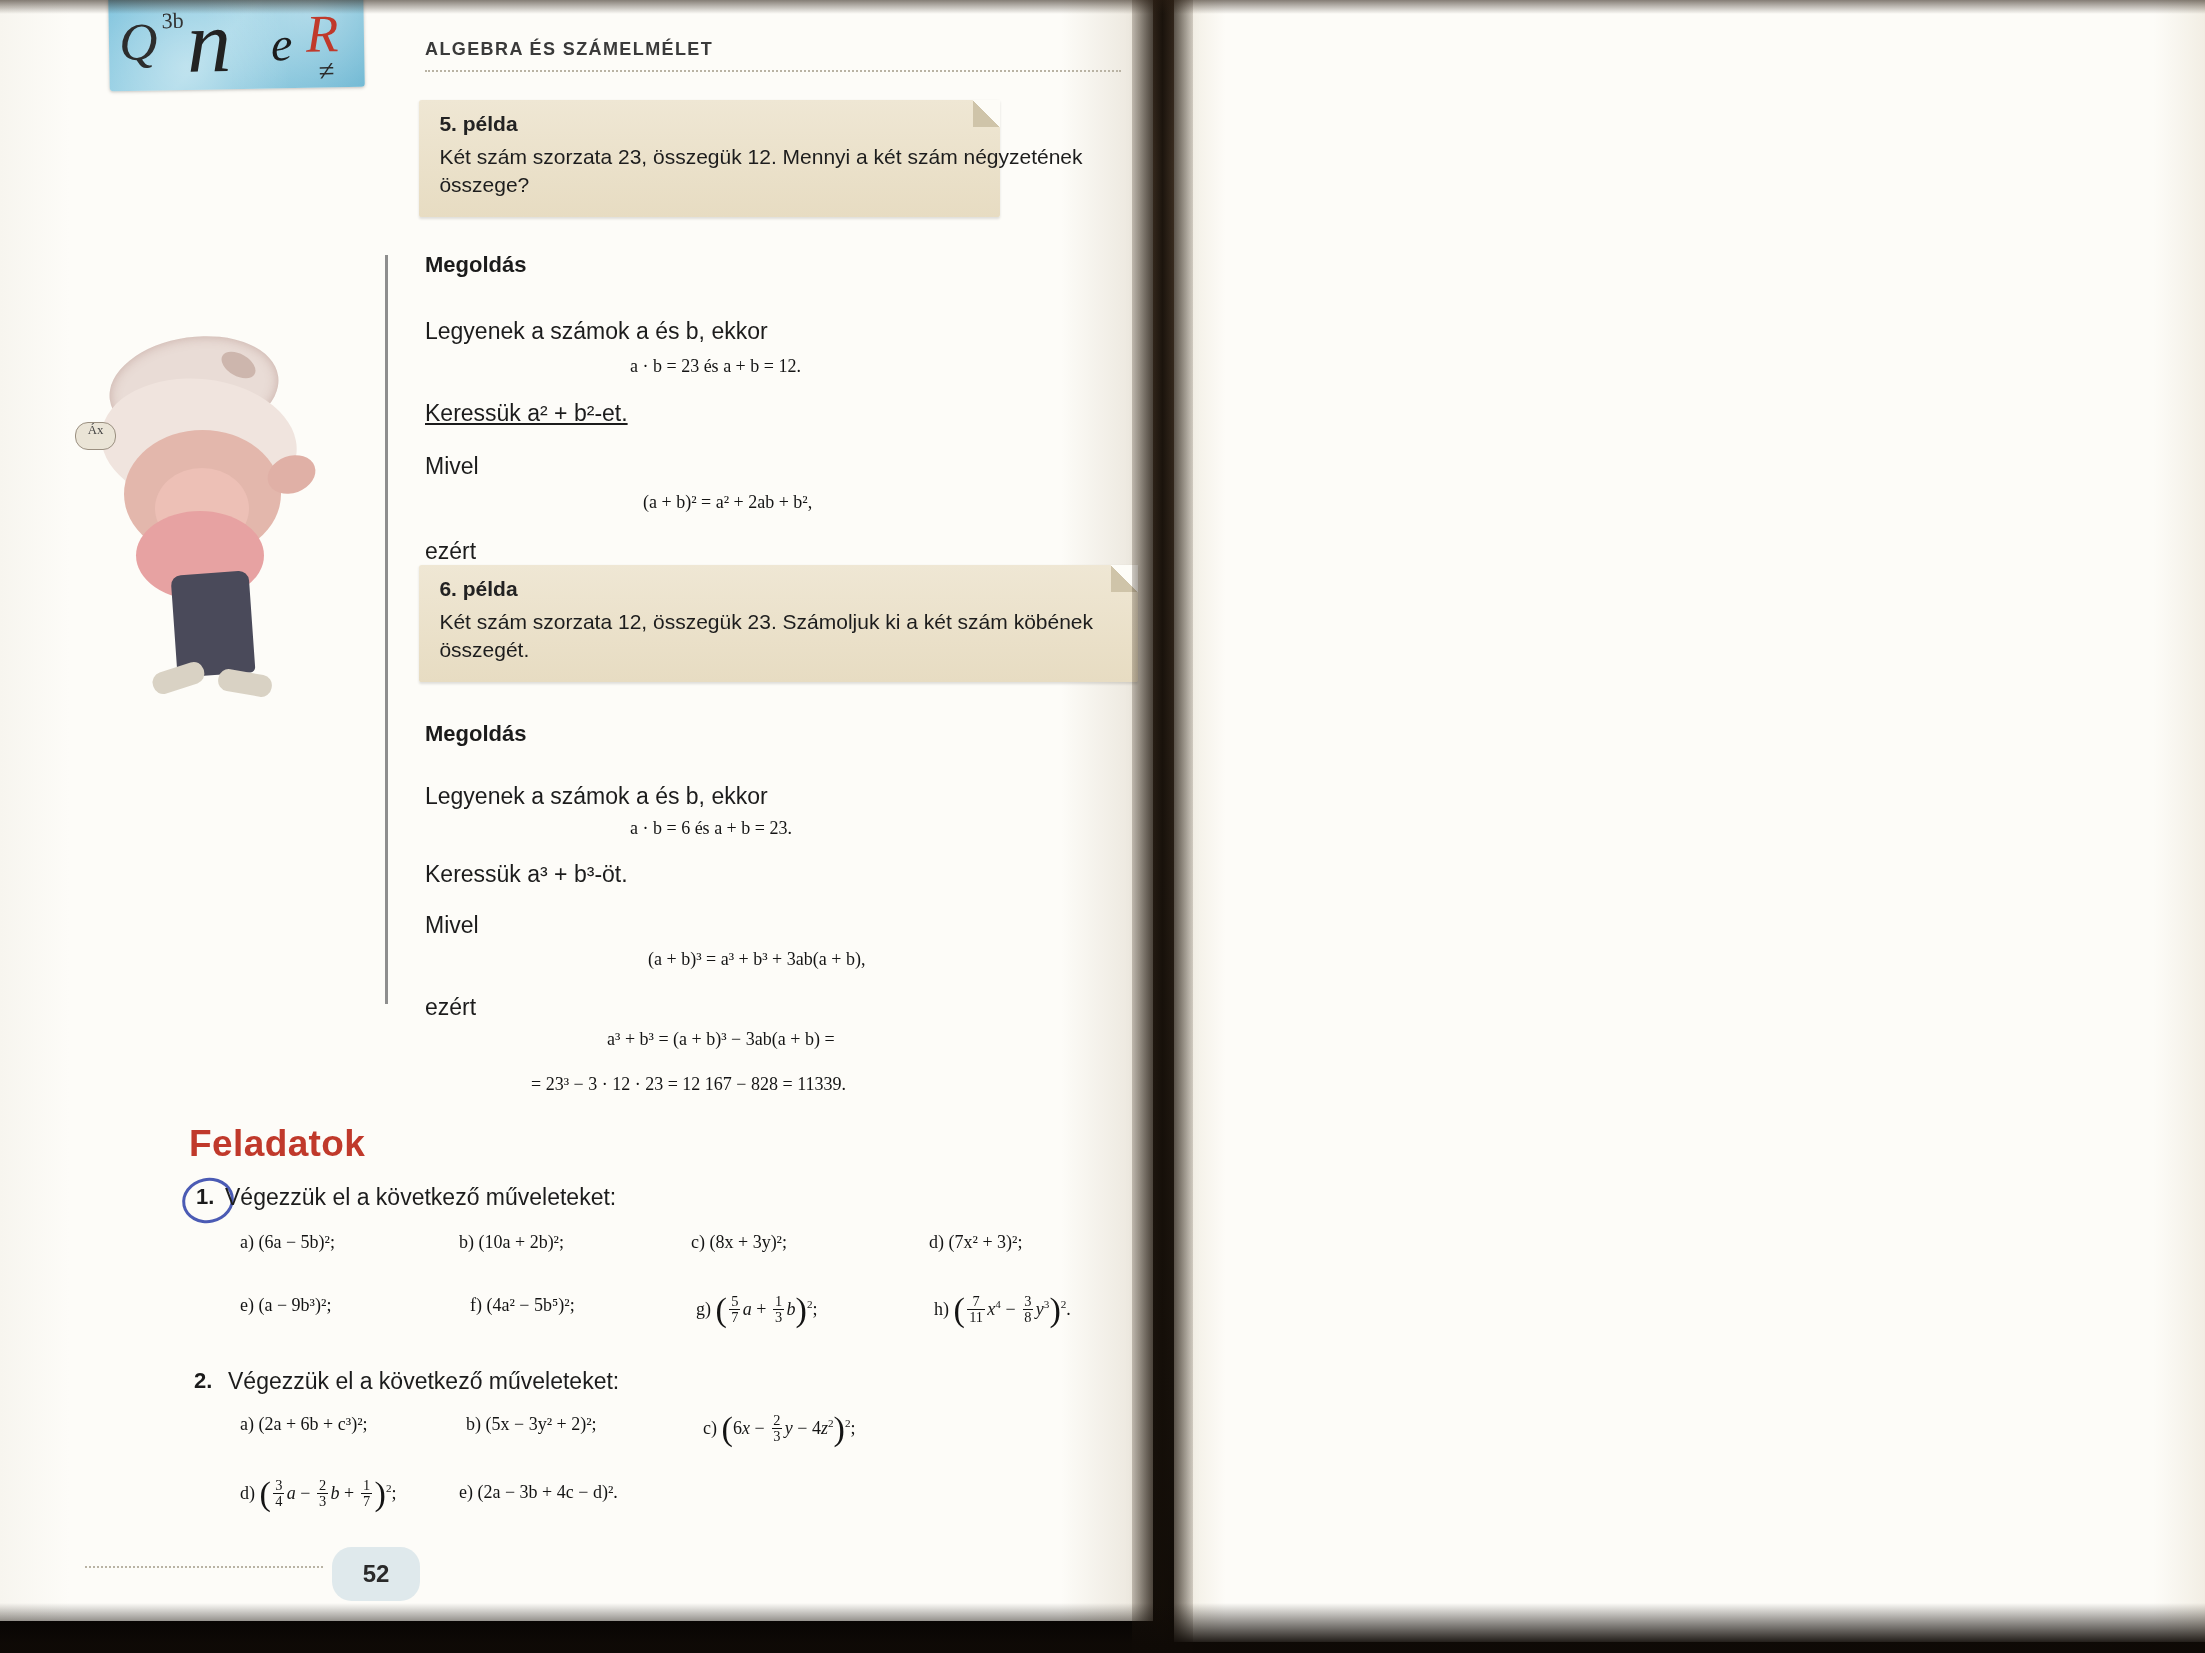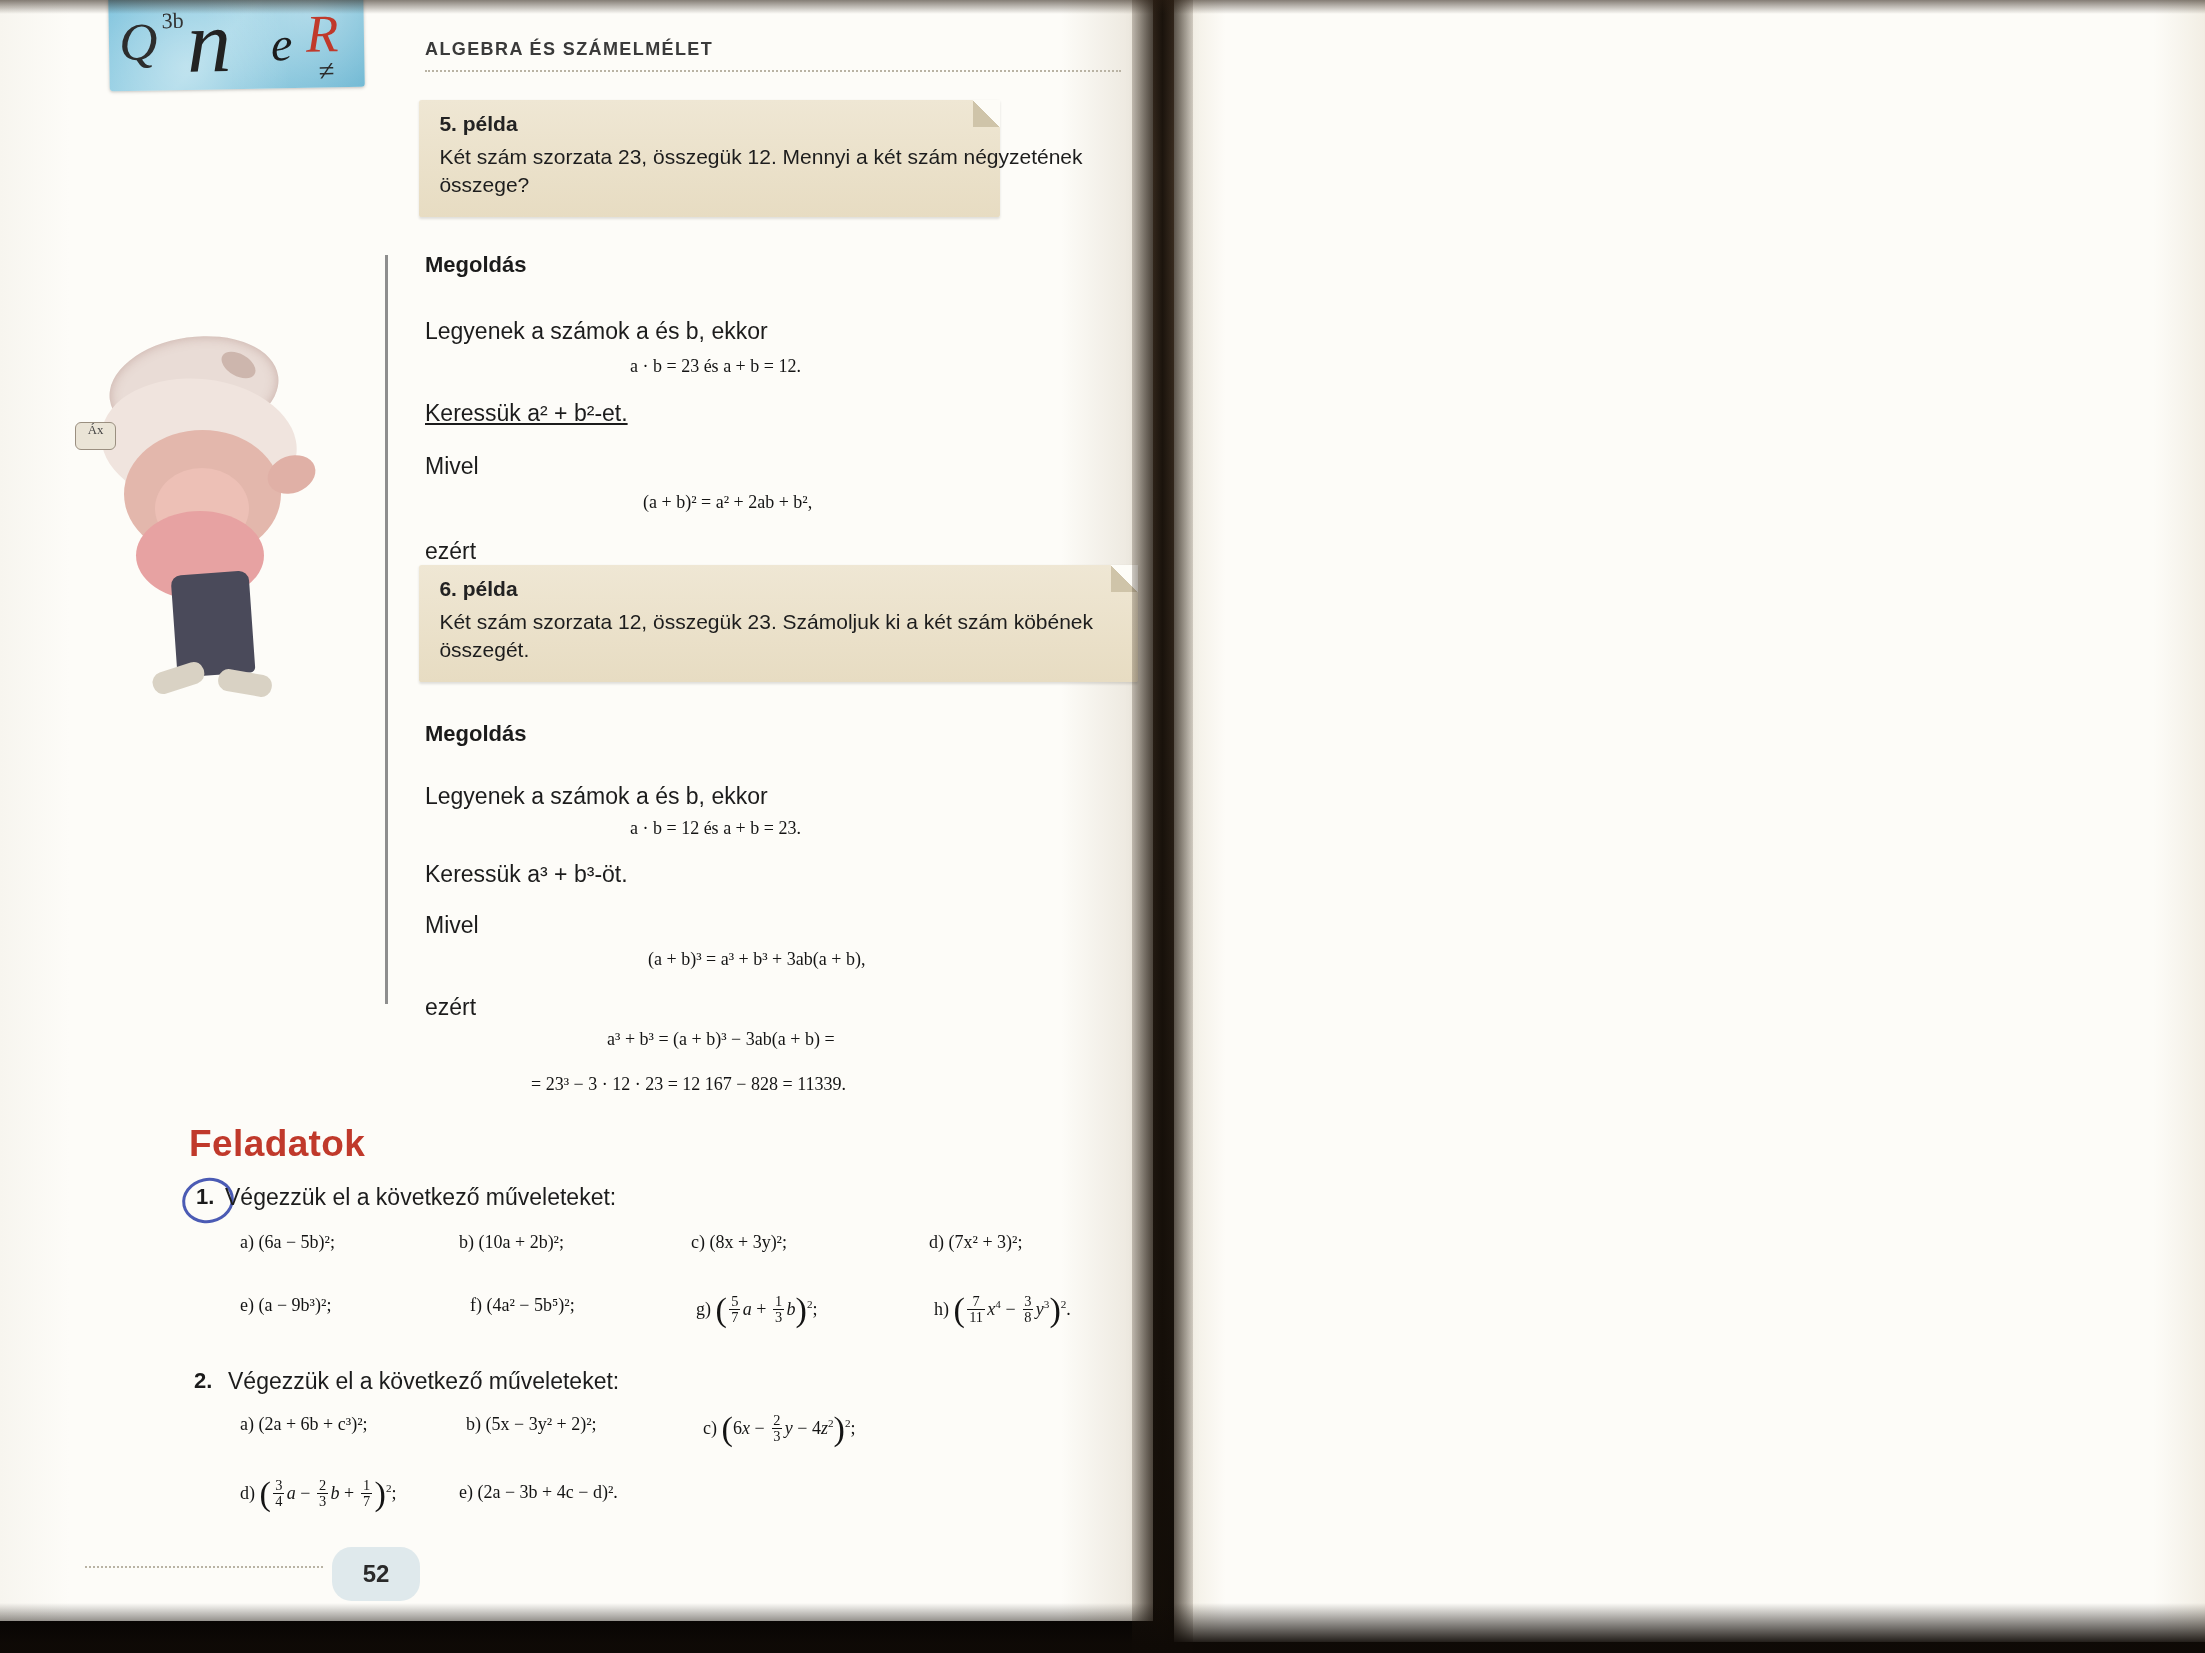--- a/index.html
+++ b/index.html
@@ -116,21 +116,21 @@
     <div class="ill" id="cow">
       <div class="blob" style="left:17px;top:8.5px;width:170px;height:102px;background:#e9dcd6;box-shadow:inset 0 0 12px rgba(140,90,80,.35);transform:rotate(-8deg);"></div>
       <div class="blob" style="left:8.5px;top:51px;width:196px;height:128px;background:#f0e4de;transform:rotate(6deg);"></div>
       <div class="blob" style="left:32px;top:102px;width:157px;height:128px;background:#e3b7ac;"></div>
       <div class="blob" style="left:63px;top:140px;width:94px;height:81px;background:#edc0b6;"></div>
       <div class="blob" style="left:44px;top:183px;width:128px;height:89px;background:#e7a2a2;"></div>
       <div style="position:absolute;left:82px;top:245px;width:78px;height:102px;background:#4a4a5a;border-radius:10.2px 10.2px 5.1px 5.1px;transform:rotate(-4deg);"></div>
       <div style="position:absolute;left:60px;top:339px;width:53px;height:22px;background:#d9d2c4;border-radius:10.2px;transform:rotate(-18deg);"></div>
       <div style="position:absolute;left:126px;top:344px;width:54px;height:22px;background:#d9d2c4;border-radius:10.2px;transform:rotate(10deg);"></div>
       <div class="blob" style="left:128px;top:25.5px;width:37px;height:22px;background:#cdb6ad;transform:rotate(30deg);"></div>
-      <div style="position:absolute;left:-17px;top:94px;width:39px;height:25.5px;background:#eae4d6;border:1.7px solid #9a8f80;border-radius:6px;font-size:12.8px;text-align:center;color:#444;">Áx</div>
+      <div style="position:absolute;left:-17px;top:94px;width:39px;height:25.5px;background:#eae4d6;border:1.7px solid #9a8f80;border-radius:13px;font-size:12.8px;text-align:center;color:#444;">Áx</div>
       <div class="blob" style="left:175px;top:128px;width:49px;height:37px;background:#e0b0a6;transform:rotate(-20deg);"></div>
     </div>
 
     <div class="vrule"></div>
 
     <div class="exbox" id="ex5">
       <div class="fold"></div>
       <div class="etitle">5. példa</div>
       <div class="etext">Két szám szorzata 23, összegük 12. Mennyi a két szám négyzetének összege?</div>
     </div>
@@ -145,21 +145,21 @@
     <div class="math" style="left:473px;top:572px;">a² + b²  =  (a + b)² − 2ab  =  12² − 2 · 23  =  144 − 46  =  98.</div>
 
     <div class="exbox" id="ex6">
       <div class="fold"></div>
       <div class="etitle">6. példa</div>
       <div class="etext">Két szám szorzata 12, összegük 23. Számoljuk ki a két szám köbének összegét.</div>
     </div>
 
     <div class="subhead" style="left:425px;top:721px;">Megoldás</div>
     <div class="txt" style="left:425px;top:783px;">Legyenek a számok a és b, ekkor</div>
-    <div class="math" style="left:630px;top:818px;">a · b = 12   és   a + b = 23.</div>
+    <div class="math" style="left:630px;top:818px;">a · b = 6   és   a + b = 23.</div>
     <div class="txt" style="left:425px;top:861px;">Keressük a³ + b³-öt.</div>
     <div class="txt" style="left:425px;top:912px;">Mivel</div>
     <div class="math" style="left:648px;top:949px;">(a + b)³ = a³ + b³ + 3ab(a + b),</div>
     <div class="txt" style="left:425px;top:994px;">ezért</div>
     <div class="math" style="left:607px;top:1029px;">a³ + b³  =  (a + b)³ − 3ab(a + b)  =</div>
     <div class="math" style="left:531px;top:1074px;">=  23³ − 3 · 12 · 23  =  12 167 − 828  =  11339.</div>
 
     <div class="feladatok">Feladatok</div>
 
     <div class="circle-num" style="left:182px;top:1178px;"></div>

